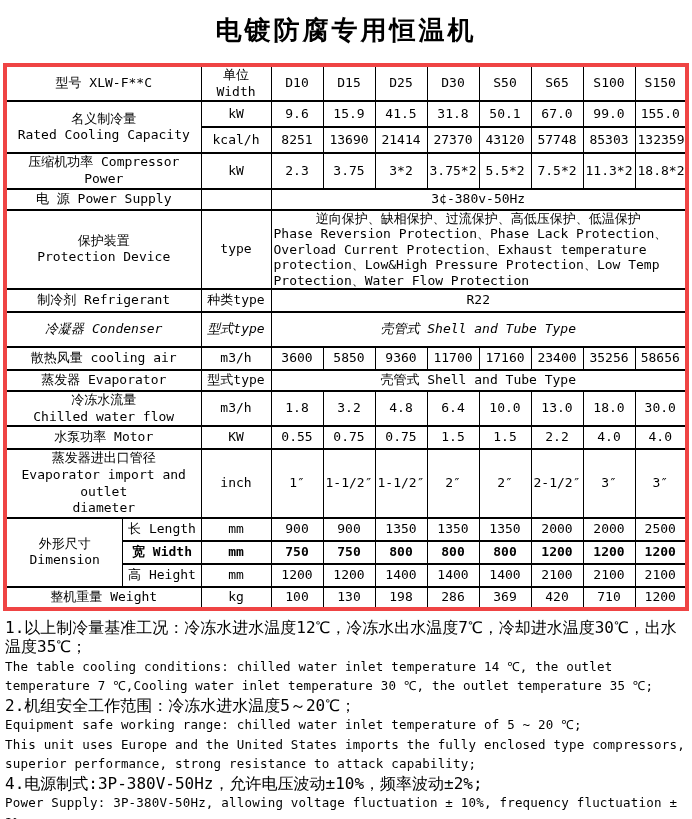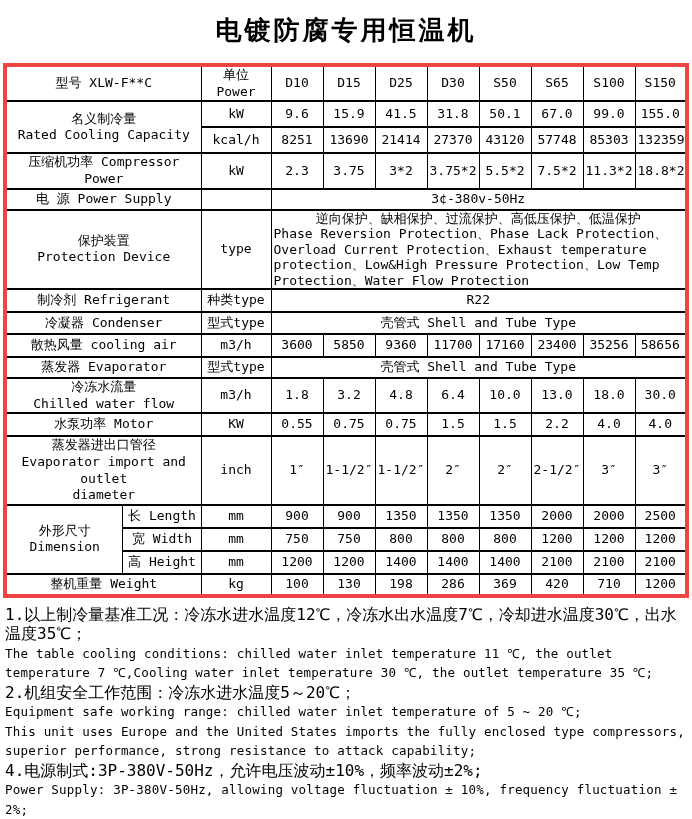--- a/index.html
+++ b/index.html
@@ -47,21 +47,21 @@
         <col style="width:52px">
         <col style="width:52px">
       <col style="width:52px">
         <col style="width:52px">
         <col style="width:52px">
         <col style="width:52px">
     </colgroup>
     <tbody id="table-body">
         <tr style="height: 32px;">
           <td colspan="2">型号 XLW-F**C</td>
-          <td>单位 Power</td>
+          <td>单位 Width</td>
           <td>D10</td>
           <td>D15</td>
           <td>D25</td>
           <td>D30</td>
           <td>S50</td>
           <td>S65</td>
           <td>S100</td>
           <td>S150</td>
         </tr>
         <tr style="height: 26px; margin-left: 32px;">
@@ -110,21 +110,21 @@
           <td colspan="8" class="protect-cell">
             <div class="pzh">逆向保护、缺相保护、过流保护、高低压保护、低温保护</div>
             <div class="pen">Phase Reversion Protection、Phase Lack Protection、Overload Current Protection、Exhaust temperature protection、Low&amp;High Pressure Protection、Low Temp Protection、Water Flow Protection</div>
           </td>
         </tr>
         <tr style="height: 23px;">
           <td colspan="2"><span>制冷剂 Refrigerant</span></td>
           <td>种类type</td>
           <td colspan="8">R22</td>
         </tr>
-        <tr style="height: 22px;">
+        <tr style="height: 35px; font-style: italic;">
           <td colspan="2"><span>冷凝器 Condenser</span></td>
           <td>型式type</td>
           <td colspan="8">壳管式 Shell and Tube Type</td>
         </tr>
         <tr style="height: 23px;">
           <td colspan="2"><span>散热风量 cooling air</span></td>
           <td>m3/h</td>
           <td>3600</td>
           <td>5850</td>
           <td>9360</td>
@@ -181,21 +181,21 @@
           <td>mm</td>
           <td>900</td>
           <td>900</td>
           <td>1350</td>
           <td>1350</td>
           <td>1350</td>
           <td>2000</td>
           <td>2000</td>
           <td>2500</td>
         </tr>
-        <tr style="height: 23px;">
+        <tr style="height: 23px; font-weight: bold;">
           <td>宽  Width</td>
           <td>mm</td>
           <td>750</td>
           <td>750</td>
           <td>800</td>
           <td>800</td>
           <td>800</td>
           <td>1200</td>
           <td>1200</td>
           <td>1200</td>
@@ -222,21 +222,21 @@
           <td>369</td>
           <td>420</td>
           <td>710</td>
           <td>1200</td>
         </tr>
       </tbody>
   </table>
 
   <div class="notes" id="notes">
       <p class="note-zh">1.以上制冷量基准工况：冷冻水进水温度12℃，冷冻水出水温度7℃，冷却进水温度30℃，出水温度35℃；</p>
-      <p class="note-en">The table cooling conditions: chilled water inlet temperature 11 ℃, the outlet temperature 7 ℃,Cooling water inlet temperature 30 ℃, the outlet temperature 35 ℃;</p>
+      <p class="note-en">The table cooling conditions: chilled water inlet temperature 14 ℃, the outlet temperature 7 ℃,Cooling water inlet temperature 30 ℃, the outlet temperature 35 ℃;</p>
       <p class="note-zh">2.机组安全工作范围：冷冻水进水温度5～20℃；</p>
       <p class="note-en">Equipment safe working range: chilled water inlet temperature of 5 ~ 20 ℃;</p>
       <p class="note-en">This unit uses Europe and the United States imports the fully enclosed type compressors, superior performance, strong resistance to attack capability;</p>
       <p class="note-zh">4.电源制式:3P-380V-50Hz，允许电压波动±10%，频率波动±2%;</p>
       <p class="note-en">Power Supply: 3P-380V-50Hz, allowing voltage fluctuation ± 10%, frequency fluctuation ± 2%;</p>
       <p class="note-zh">5、需要选用R134a（R407c）制冷剂，请与我们联系。</p>
     </div>
 </div>
 
 </body></html>

